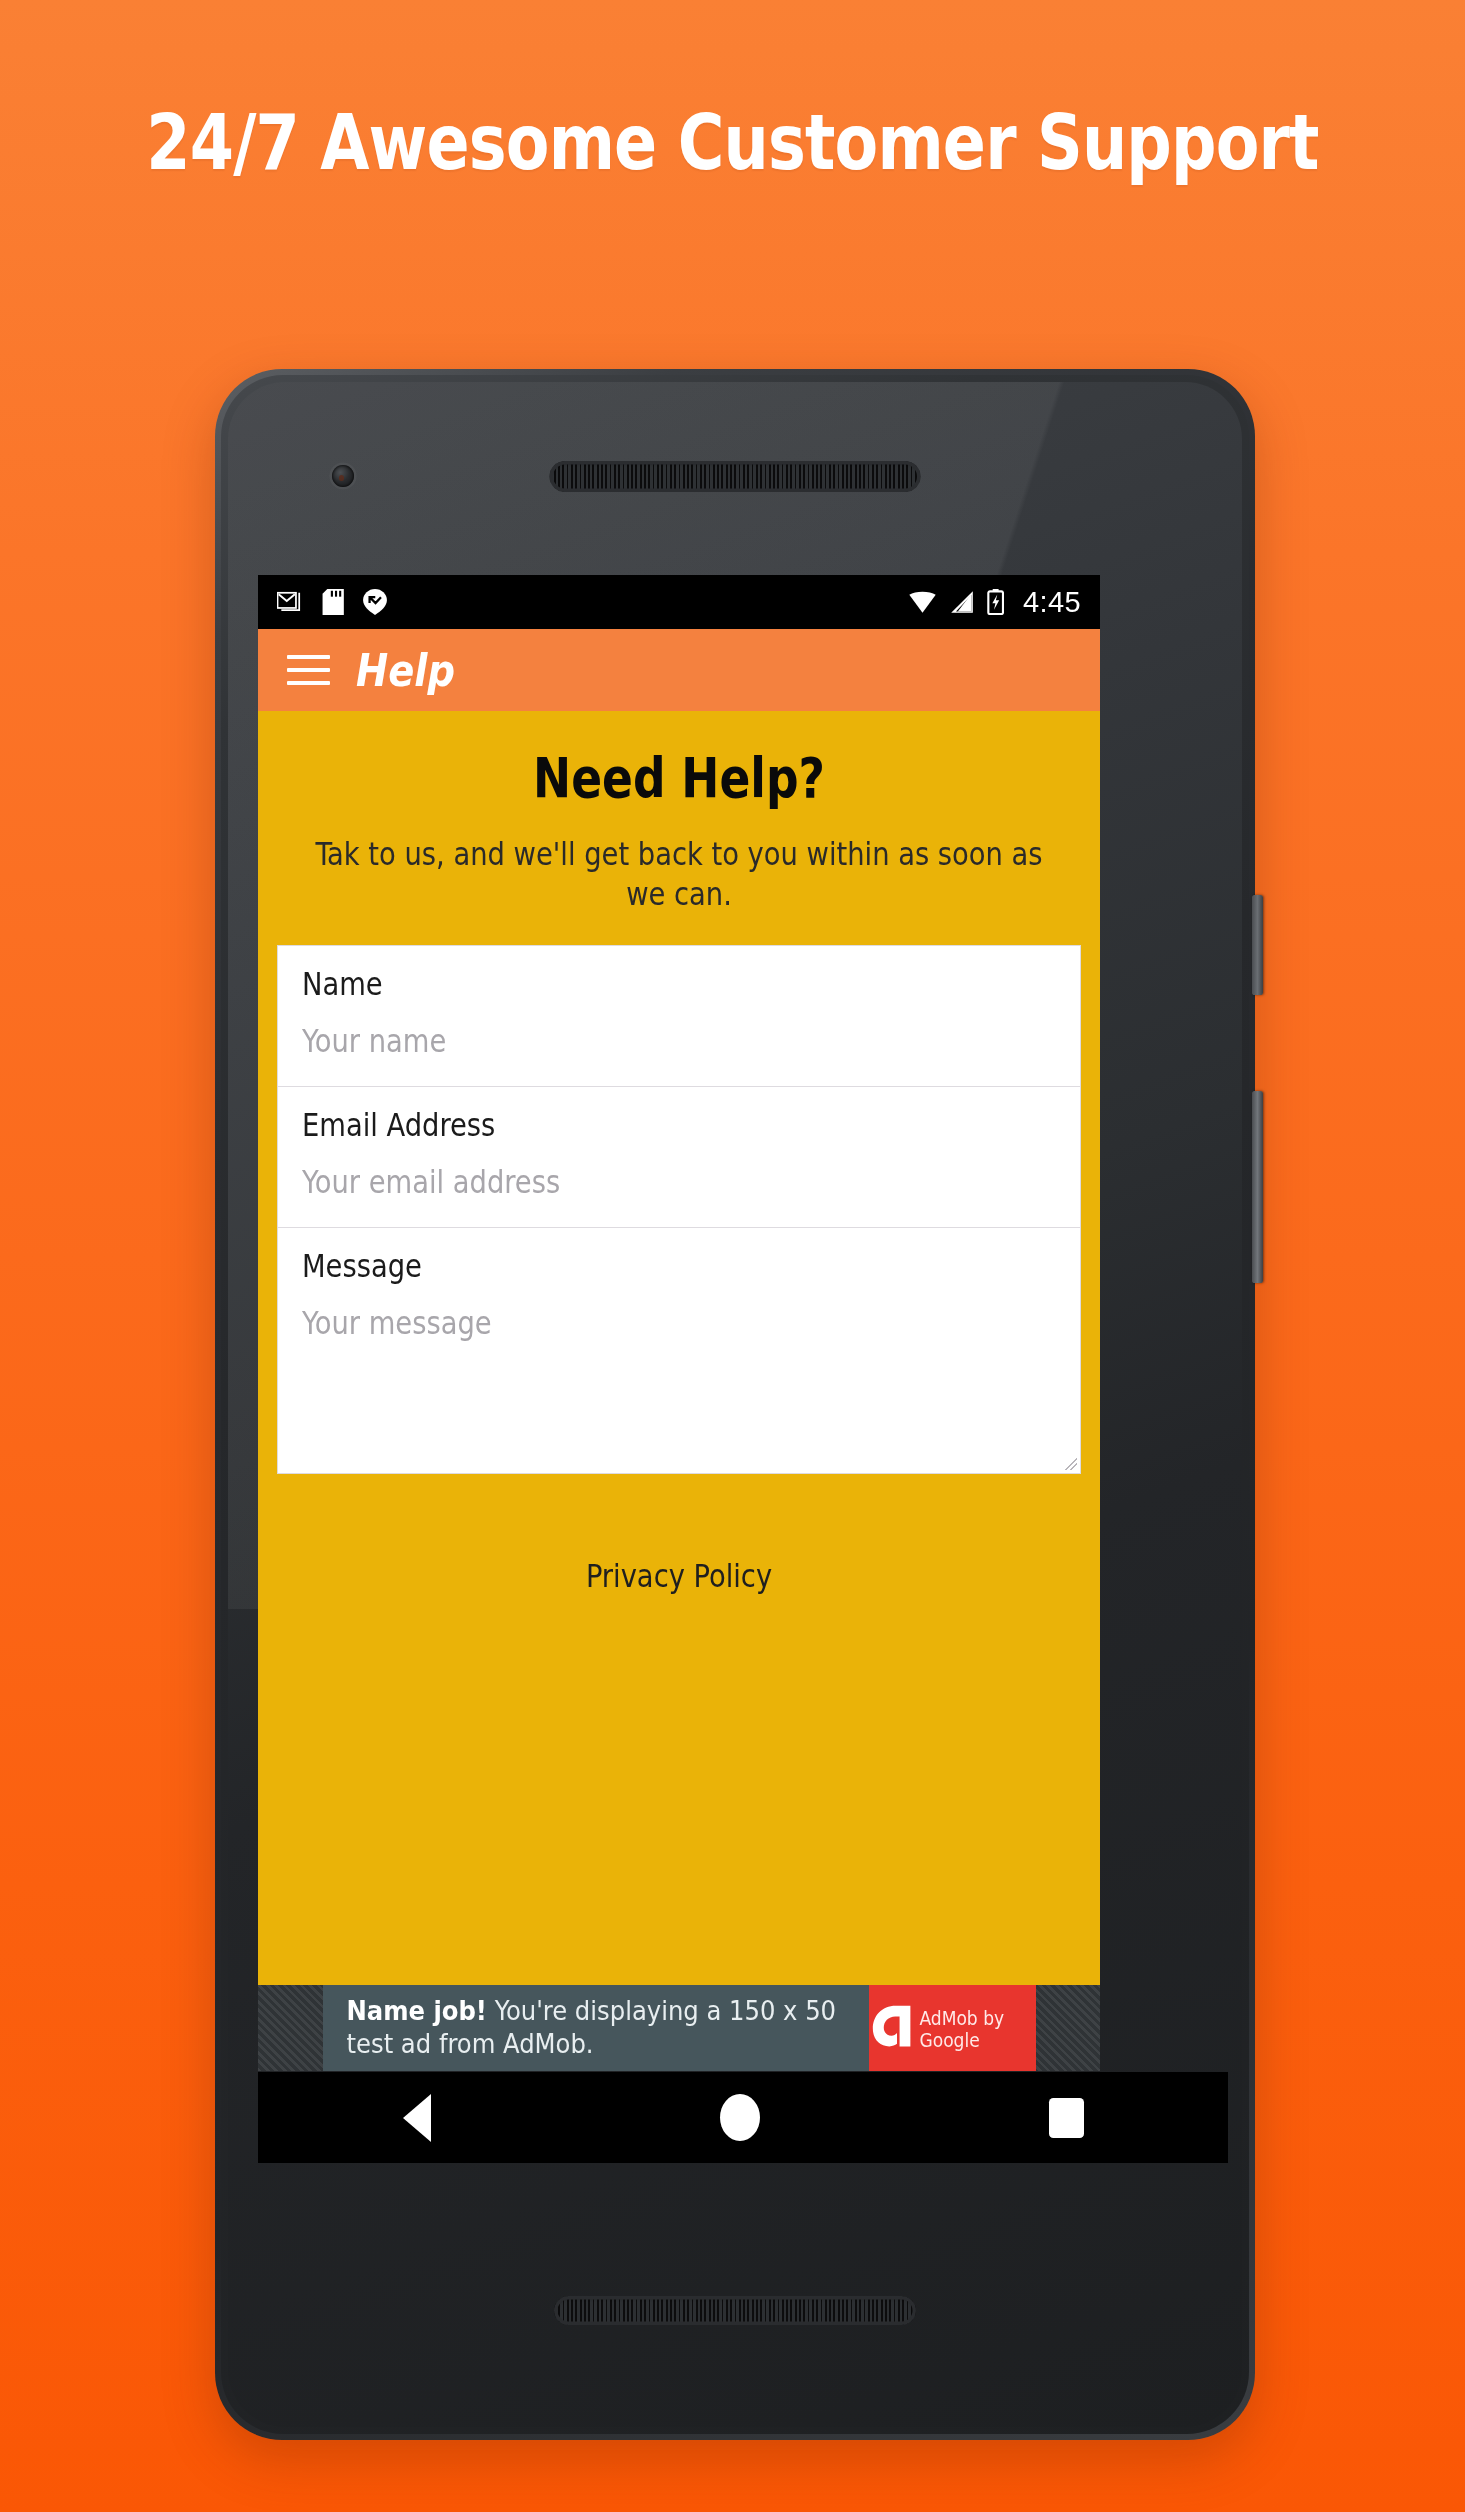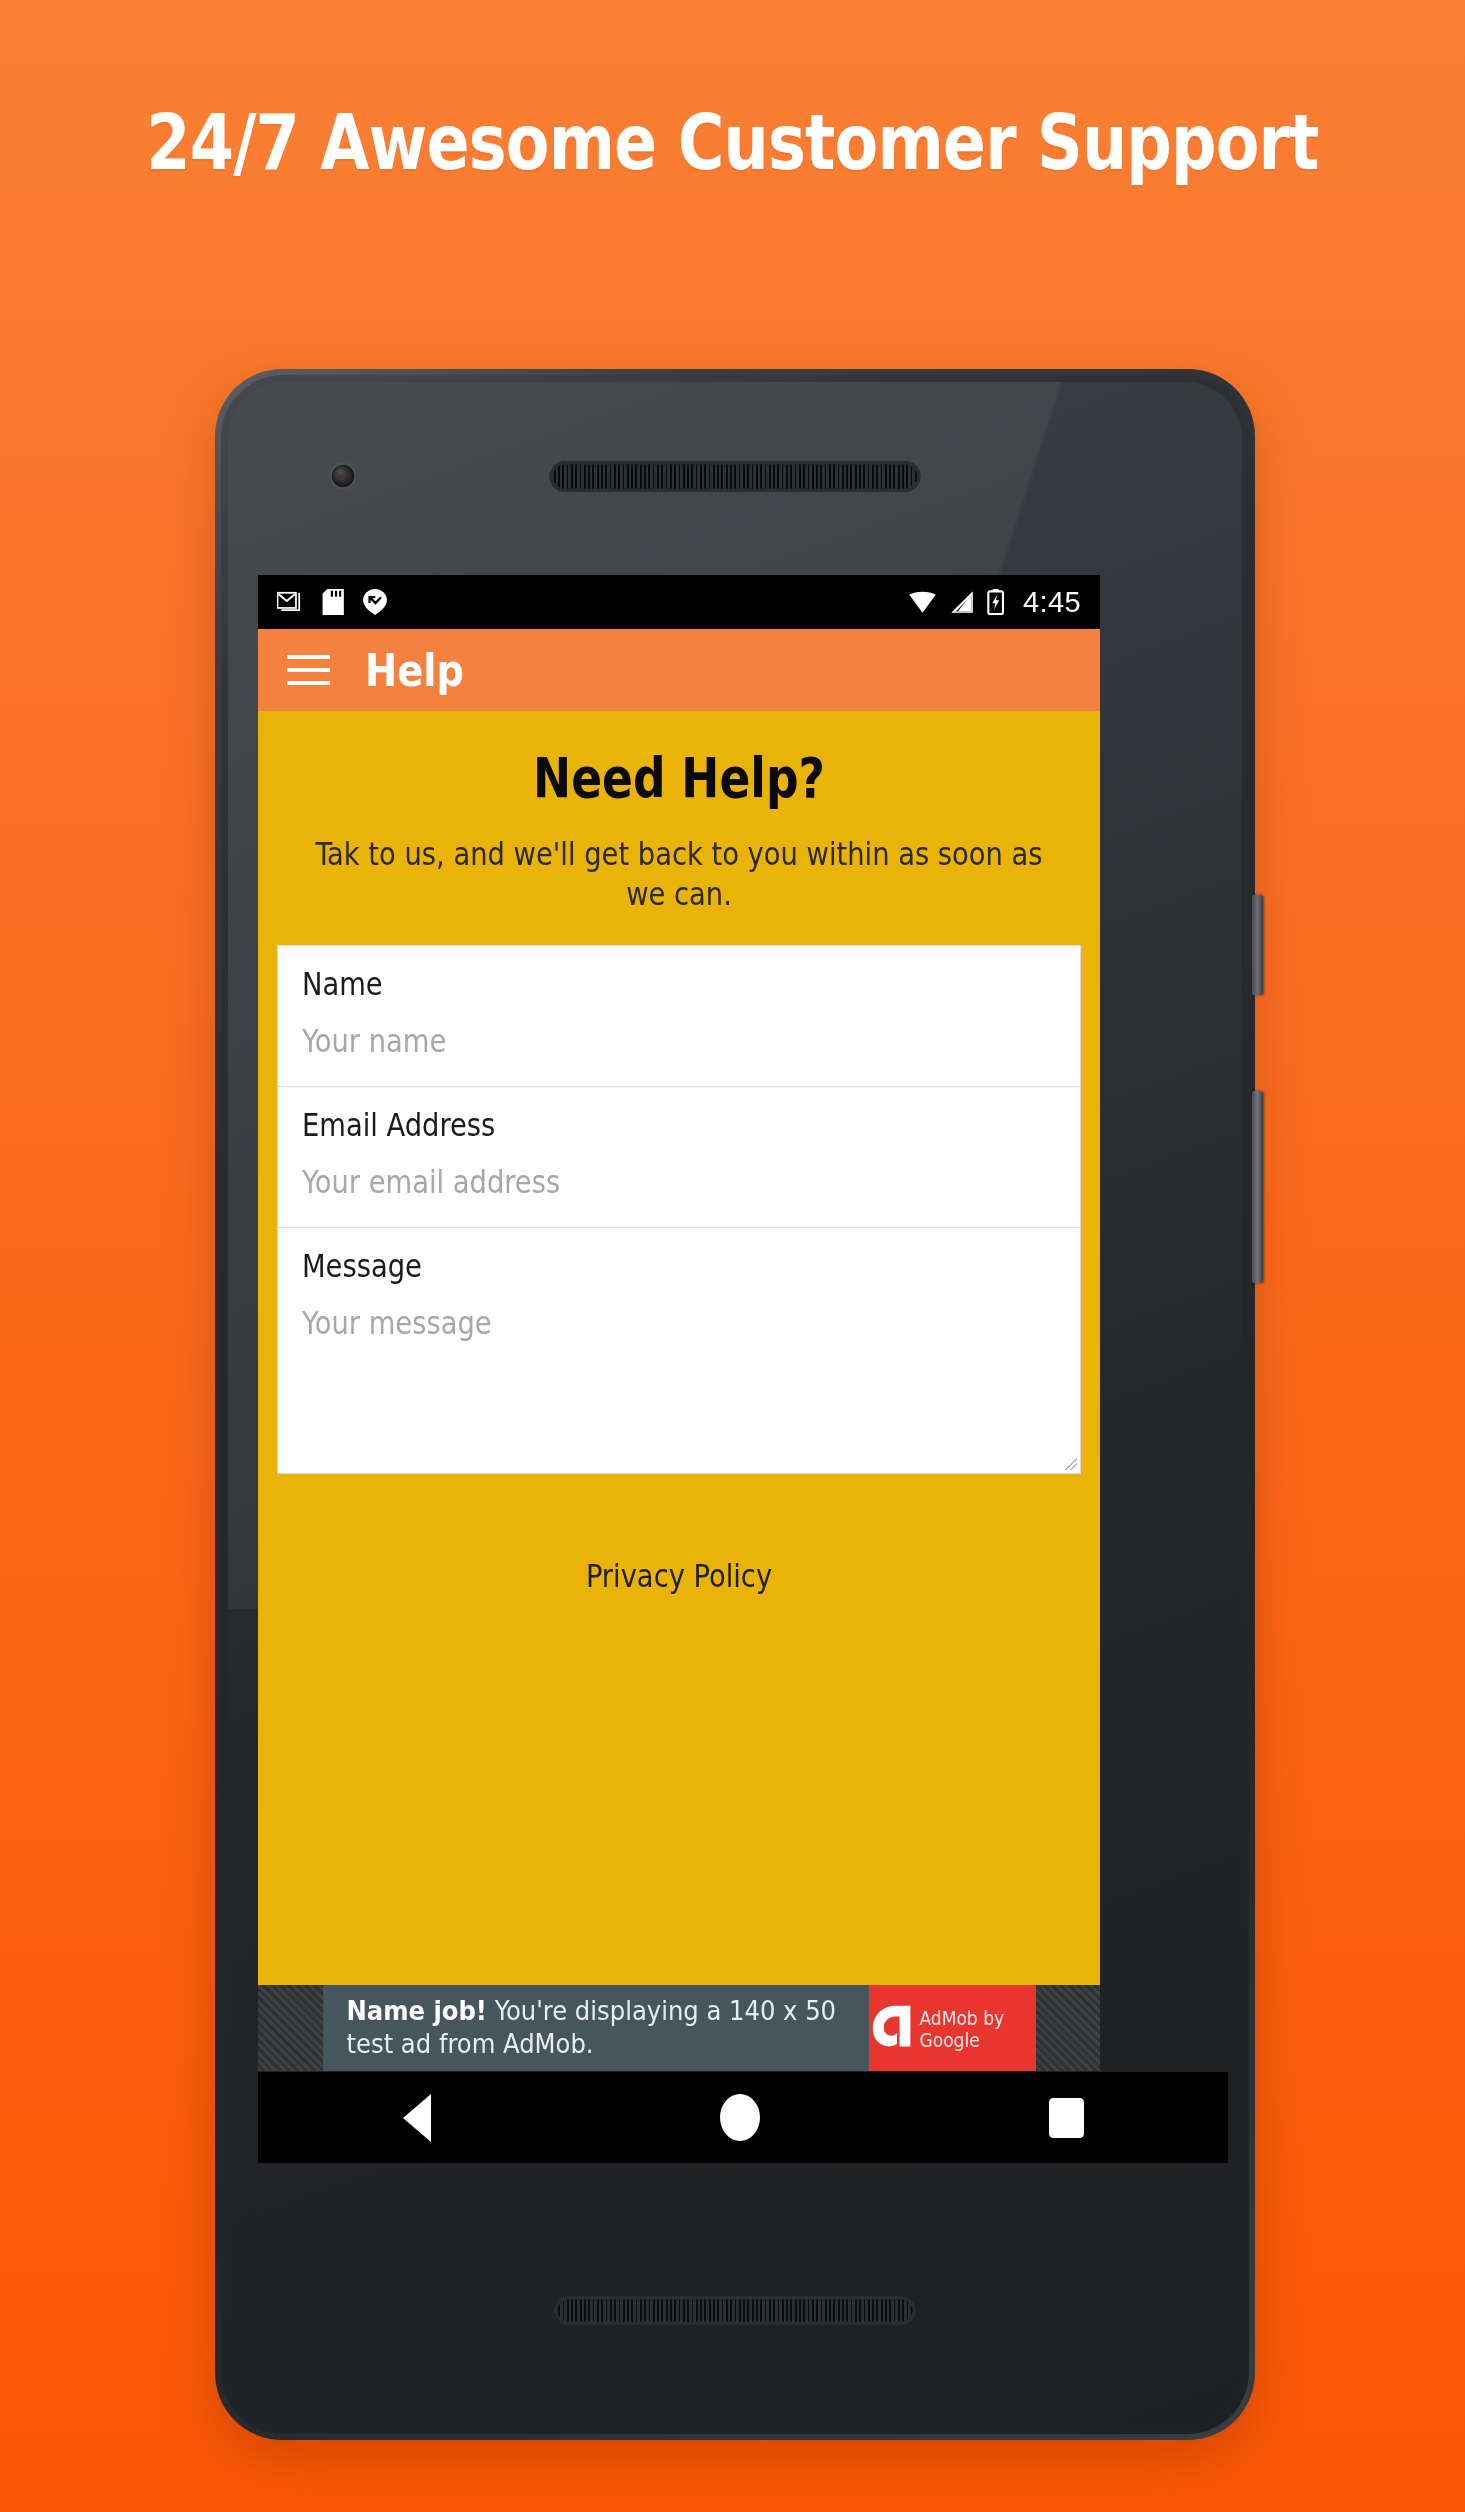--- a/index.html
+++ b/index.html
@@ -102,21 +102,21 @@
     font-size:26px;
   }
   .sb-left { display:flex; align-items:center; gap:19px; }
   .sb-right { margin-left:auto; display:flex; align-items:center; gap:12px; }
   .sb-time { font-size:29px; font-weight:400; letter-spacing:0.4px; margin-left:7px;
              font-family:"Liberation Sans", sans-serif; }
 
   
   .appbar {
     height:82px; background:#f4813f;
-    display:flex; align-items:center; padding:0 29px; gap:35px;
+    display:flex; align-items:center; padding:0 29px; gap:26px;font-style:italic;
   }
   .hamburger { width:43px; height:31px; display:flex; flex-direction:column; justify-content:space-between; }
   .hamburger span { display:block; height:4.3px; background:#fff; border-radius:0.9px; }
   .appbar-title {
     color:#fff; font-size:45px; font-weight:900;
     font-family:"DejaVu Sans Condensed","Liberation Sans Narrow","Liberation Sans", sans-serif;
     transform:scaleX(0.95); transform-origin:left center;
     letter-spacing:0px;
   }
 
@@ -293,21 +293,21 @@
               <div class="resize-handle"></div>
             </div>
           </div>
 
 
           <div class="privacy">Privacy Policy</div>
 
           <div class="adbar">
             <div class="ad">
               <div class="ad-text">
-                <span><b>Name job!</b><span> You're displaying a 140 x 50 test ad from AdMob.</span></span>
+                <span><b>Name job!</b><span> You're displaying a 150 x 50 test ad from AdMob.</span></span>
               </div>
               <div class="ad-logo">
                 <svg class="ad-glyph" viewBox="0 0 40 34">
                   <path d="M21 1 C10 1 3 9 3 19 C3 27 8 33 16 33 C18.5 33 20.5 32.2 22 31 L22 22.5 C21 23.8 19.4 24.6 17.6 24.6 C14 24.6 11.6 21.8 11.6 18.3 C11.6 13.6 15.2 9.6 20.6 9.6 L24 9.6 L24 33 L32.5 33 L32.5 1 Z" fill="#fff"></path>
                 </svg>
                 <div class="ad-by">AdMob by Google</div>
               </div>
             </div>
           </div>
         </div>

